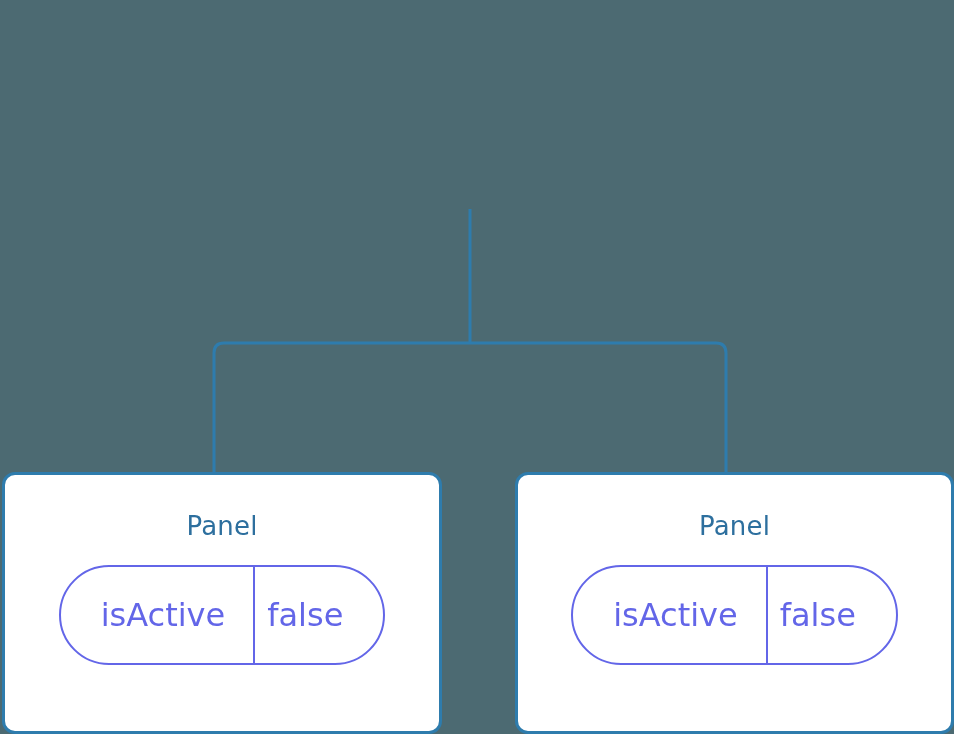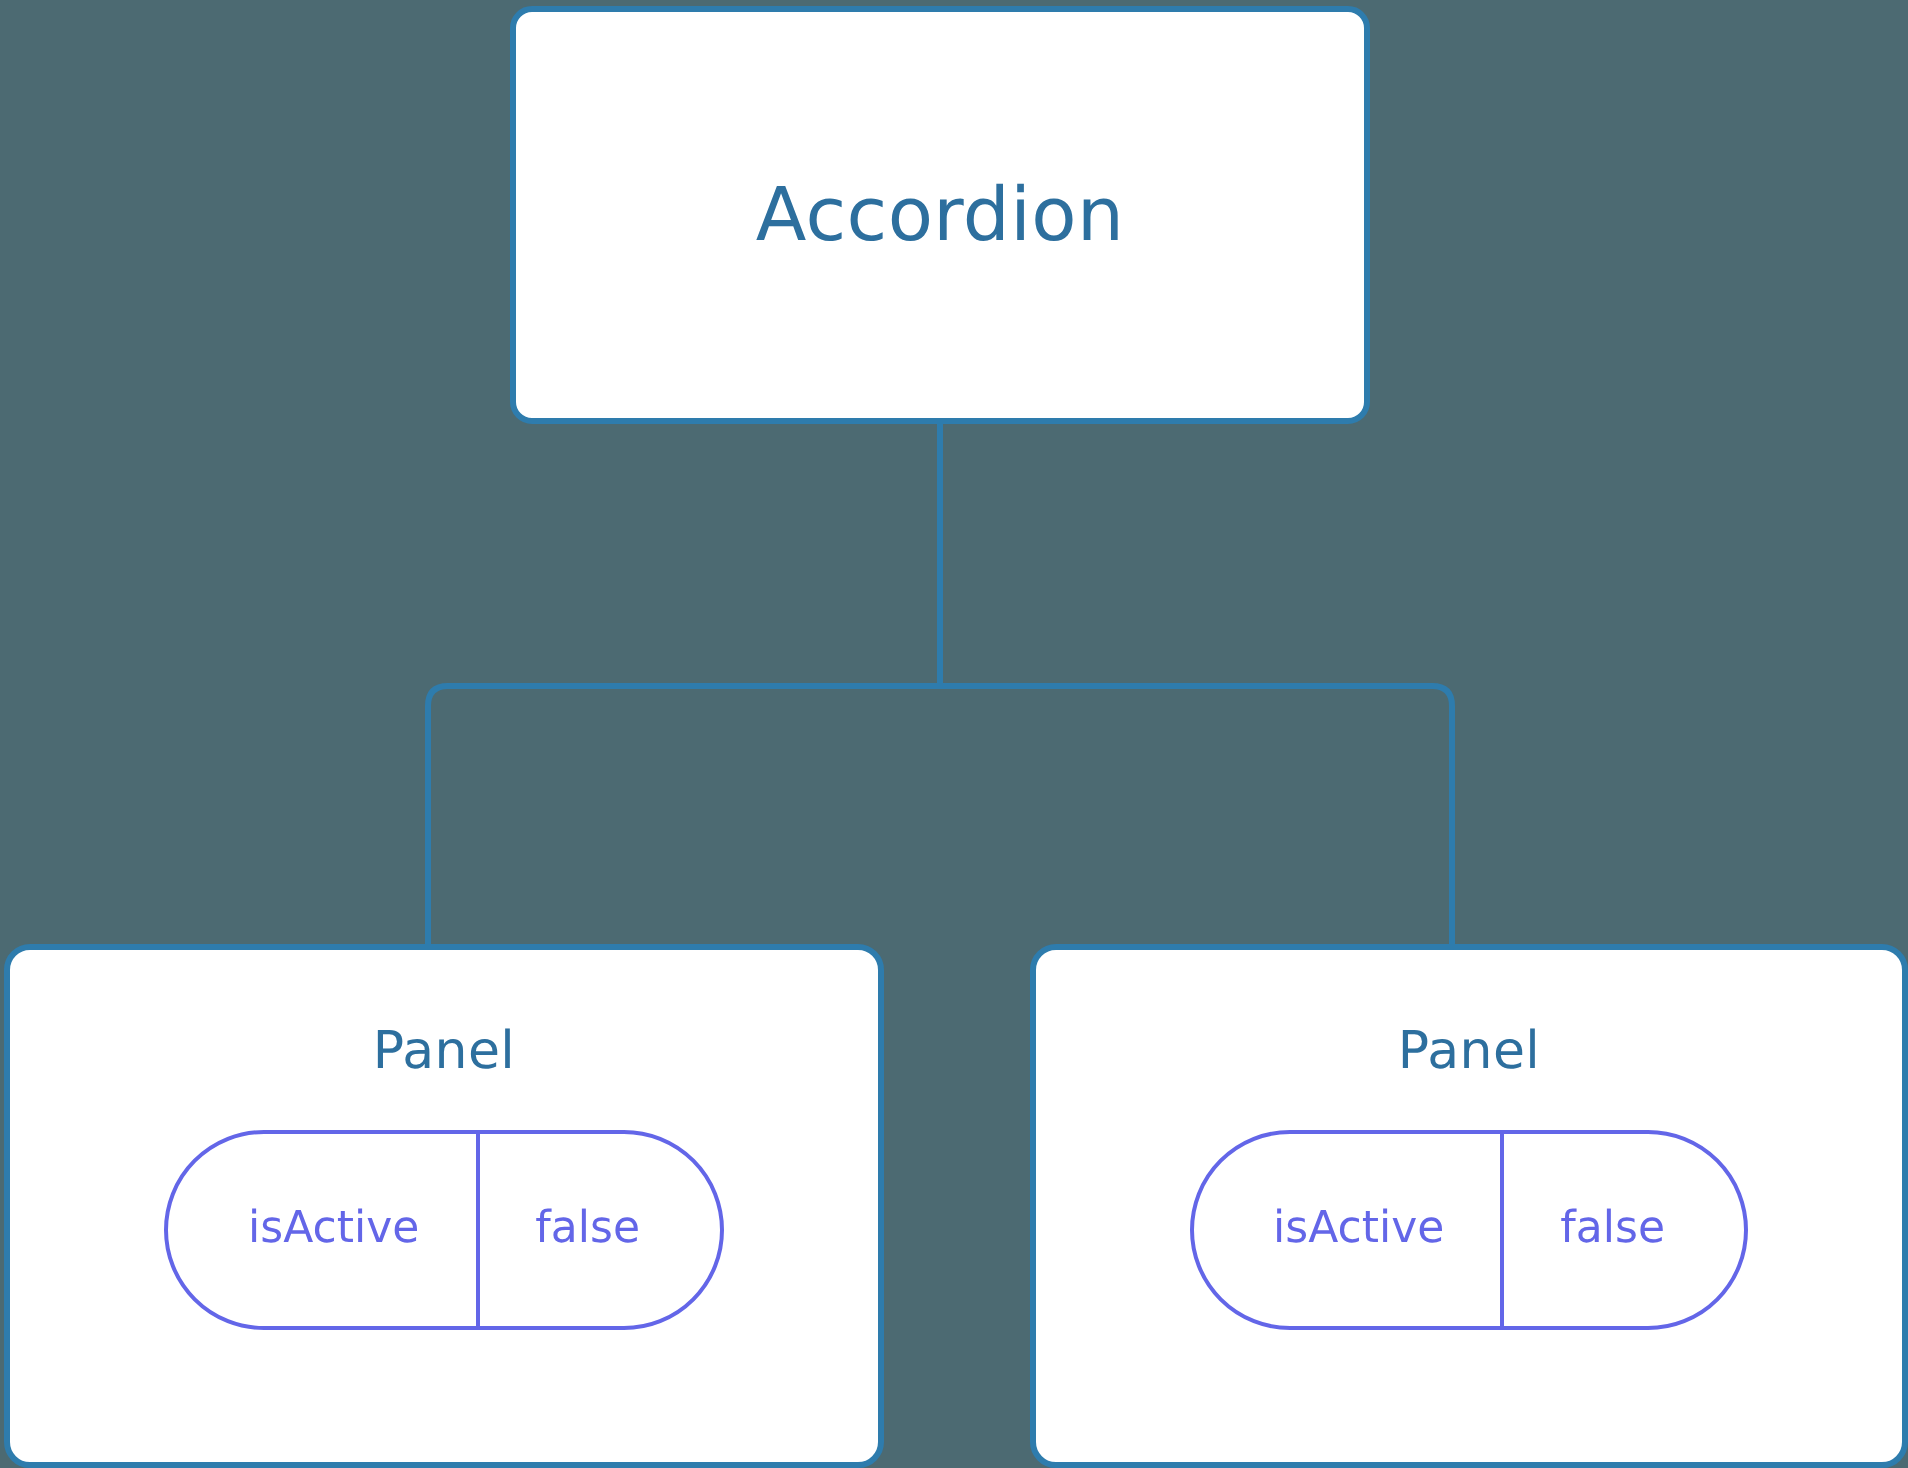--- a/index.html
+++ b/index.html
@@ -101,53 +101,50 @@
     box-sizing: border-box;
     background: transparent;
   }
 
   .pill-key,
   .pill-val {
     display: flex;
     align-items: center;
     justify-content: center;
     color: #6366e8;
-    font-size: 22px;
+    font-size: 32px;
     font-weight: 400;
     line-height: 1;
     white-space: nowrap;
     box-sizing: border-box;
   }
 
   .pill-key {
     padding: 0 28px 0 40px;
   }
 
   .pill-val {
-    padding: 0 40px 0 28px;
+    padding: 0 40px 0 12px;
     border-left: 2px solid #6366e8;
   }
 </style>
 </head>
 <body>
 
 <div id="canvas">
 
   <svg id="edges" viewBox="0 0 954 734" width="954" height="734">
 
     <path d="M 470 209 L 470 343" fill="none" stroke="#2e7cad" stroke-width="3"></path>
 
     <path d="M 470 343 L 224 343 Q 214 343 214 353 L 214 474" fill="none" stroke="#2e7cad" stroke-width="3" stroke-linecap="butt" stroke-linejoin="round"></path>
 
     <path d="M 470 343 L 716 343 Q 726 343 726 353 L 726 474" fill="none" stroke="#2e7cad" stroke-width="3" stroke-linecap="butt" stroke-linejoin="round"></path>
   </svg>
 
-  <div class="node node-root">
-    <span class="node-title">Accordion</span>
-  </div>
 
   <div class="node node-child node-child-left">
     <span class="node-title">Panel</span>
     <div class="pill-wrap">
       <div class="pill">
         <span class="pill-key">isActive</span>
         <span class="pill-val">false</span>
       </div>
     </div>
   </div>

